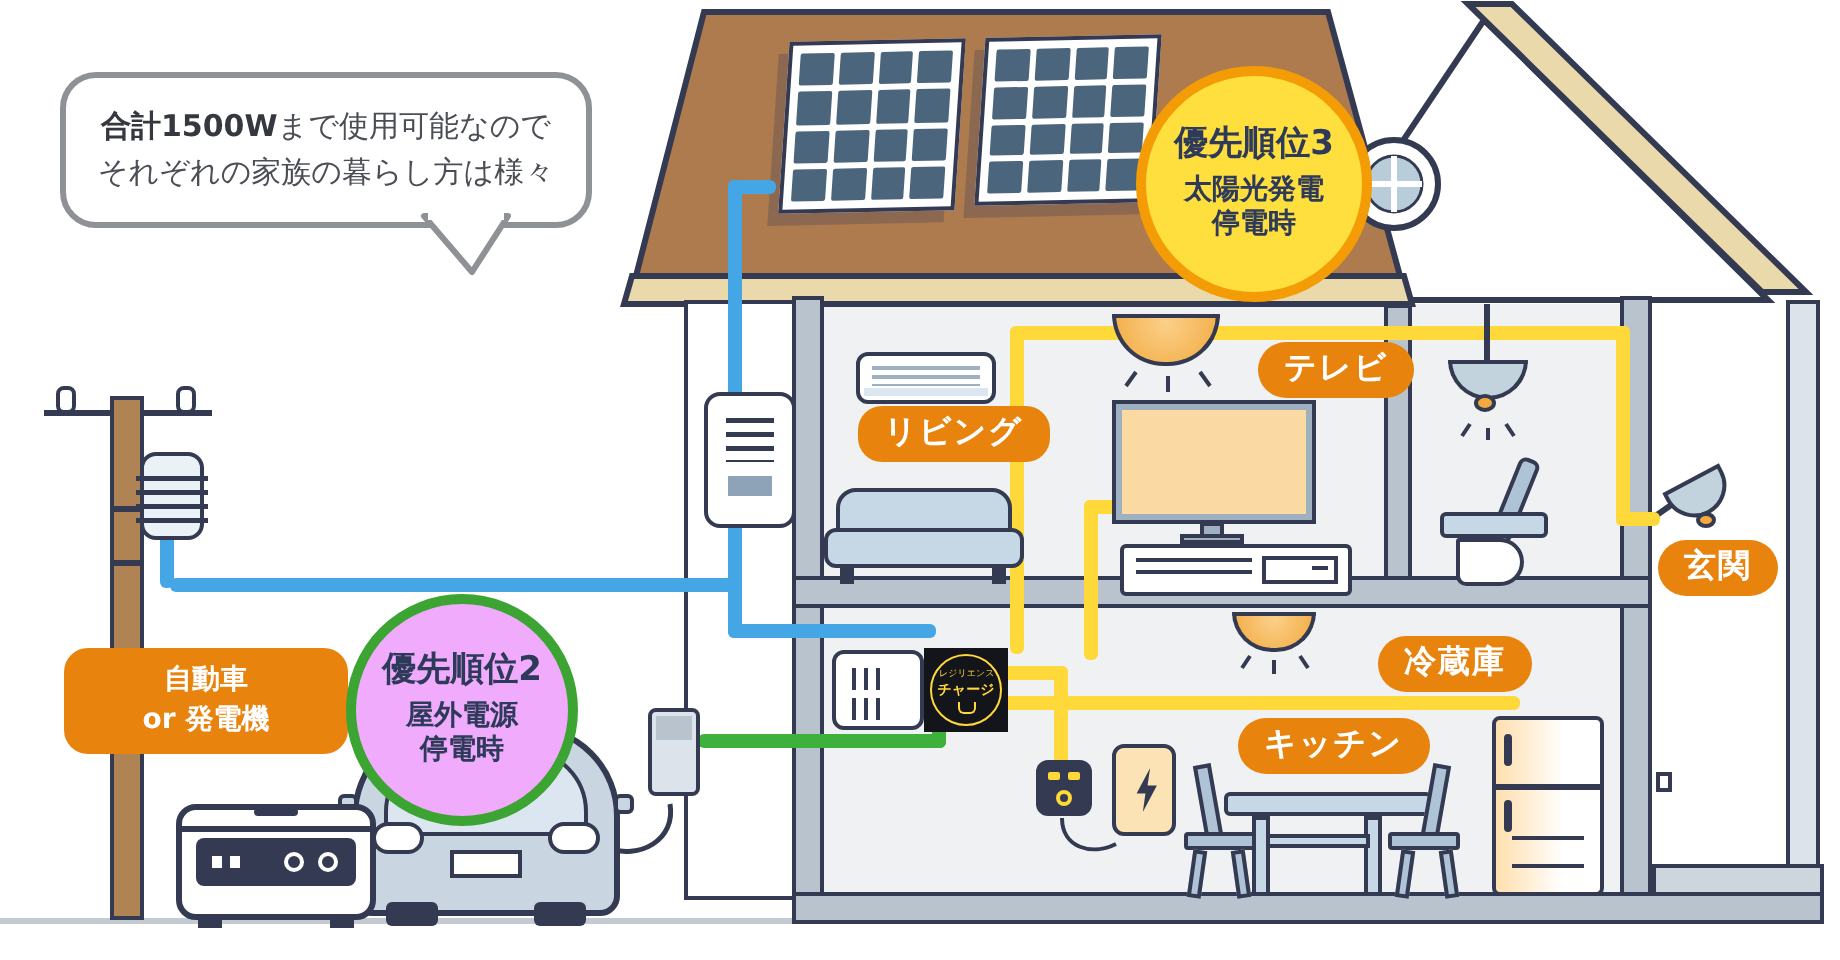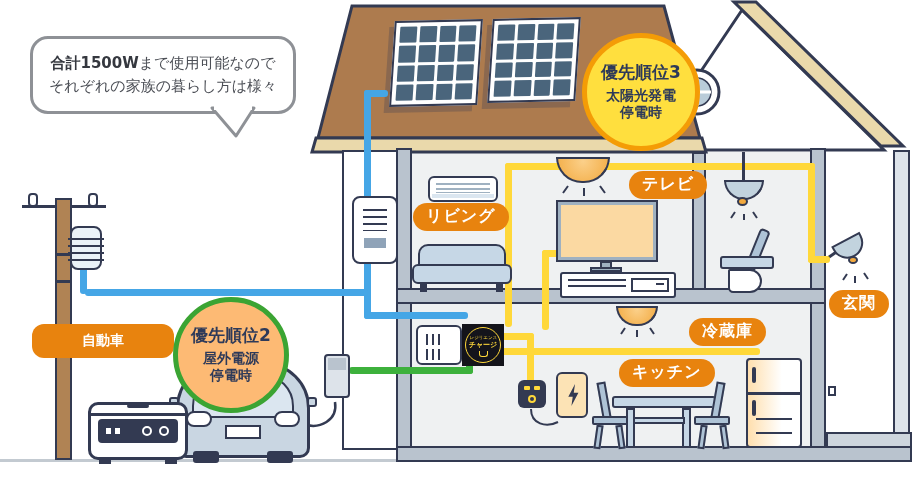--- a/index.html
+++ b/index.html
@@ -41,22 +41,22 @@
        padding:3px 13px 4px;border-radius:15px;white-space:nowrap;z-index:6;letter-spacing:1px;}
   .lbl-multi{position:absolute;background:#e8830e;color:#fff;font-weight:bold;font-size:14px;
        width:134px;text-align:center;line-height:1.4;padding:7px 4px;border-radius:12px;z-index:6;}
 
   
   .badge{position:absolute;border-radius:50%;display:flex;flex-direction:column;align-items:center;
          justify-content:center;text-align:center;z-index:7;box-sizing:border-box;line-height:1.25;}
   .badge .t{font-weight:bold;font-size:17px;margin-bottom:3px;}
   .badge .l{font-weight:bold;font-size:14px;}
   .badge-1{left:206px;top:167px;width:118px;height:118px;background:#3e8ce2;border:5px solid #2273d4;color:#fff;}
-  .badge-2{left:173px;top:297px;width:116px;height:116px;background:#fdba74;border:5px solid #3ba433;color:#2e3a59;}
-  .badge-3{left:582px;top:33px;width:118px;height:118px;background:#ffdf3e;border:5px solid #f49c06;color:#2e3a59;justify-content:center;}
+  .badge-2{left:173px;top:297px;width:116px;height:116px;background:#f0abfc;border:5px solid #3ba433;color:#2e3a59;}
+  .badge-3{left:568px;top:33px;width:118px;height:118px;background:#ffdf3e;border:5px solid #f49c06;color:#2e3a59;justify-content:center;}
 
   
   .bubble{position:absolute;left:30px;top:36px;width:266px;height:78px;background:#fff;
           border:3px solid #8e9196;border-radius:18px;z-index:7;display:flex;flex-direction:column;
           justify-content:center;text-align:center;font-size:15px;color:#4b4e55;line-height:1.55;box-sizing:border-box;}
   .bubble b{color:#35383f;}
   .bubble-tail{position:absolute;left:0;top:0;z-index:7;}
 
   
   .hub{left:462px;top:324px;width:42px;height:42px;background:#14141b;z-index:5;box-sizing:border-box;}
@@ -271,27 +271,28 @@
     <div style="position:absolute;left:7px;right:7px;top:14px;height:24px;background:#333a52;border-radius:4px;">
       <div style="position:absolute;left:8px;top:9px;width:5px;height:6px;background:#fff;"></div>
       <div style="position:absolute;left:17px;top:9px;width:5px;height:6px;background:#fff;"></div>
       <div style="position:absolute;right:26px;top:7px;width:10px;height:10px;border:2px solid #fff;border-radius:50%;box-sizing:border-box;"></div>
       <div style="position:absolute;right:9px;top:7px;width:10px;height:10px;border:2px solid #fff;border-radius:50%;box-sizing:border-box;"></div>
     </div>
     <div style="position:absolute;left:8px;bottom:-7px;width:12px;height:7px;background:#333a52;"></div>
     <div style="position:absolute;right:8px;bottom:-7px;width:12px;height:7px;background:#333a52;"></div>
   </div>
 
-  <div class="lbl" style="left:413px;top:203px;">リビング</div>
+  <div class="lbl" style="left:429px;top:203px;border-radius:12px;">リビング</div>
   <div class="lbl" style="left:629px;top:171px;">テレビ</div>
-  <div class="lbl" style="left:829px;top:290px;">玄関</div>
+  <div class="lbl" style="left:829px;top:270px;">玄関</div>
   <div class="lbl" style="left:619px;top:359px;">キッチン</div>
   <div class="lbl" style="left:689px;top:318px;">冷蔵庫</div>
   <div class="lbl-multi" style="left:32px;top:324px;">
     <div>自動車</div>
+    <div>or 発電機</div>
   </div>
 
   <div class="badge badge-2">
     <div class="t">優先順位2</div>
     <div class="l">屋外電源</div>
     <div class="l">停電時</div>
   </div>
   <div class="badge badge-3">
     <div class="t">優先順位3</div>
     <div class="l">太陽光発電</div>

